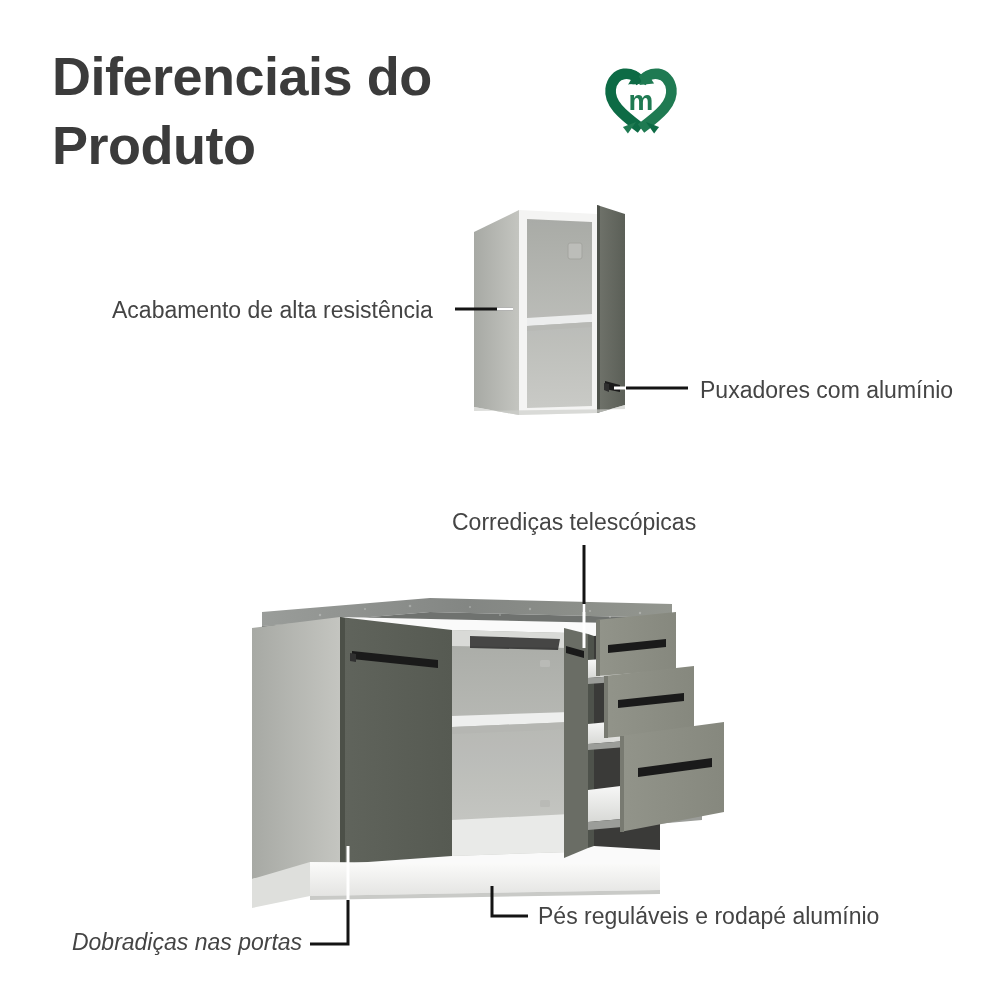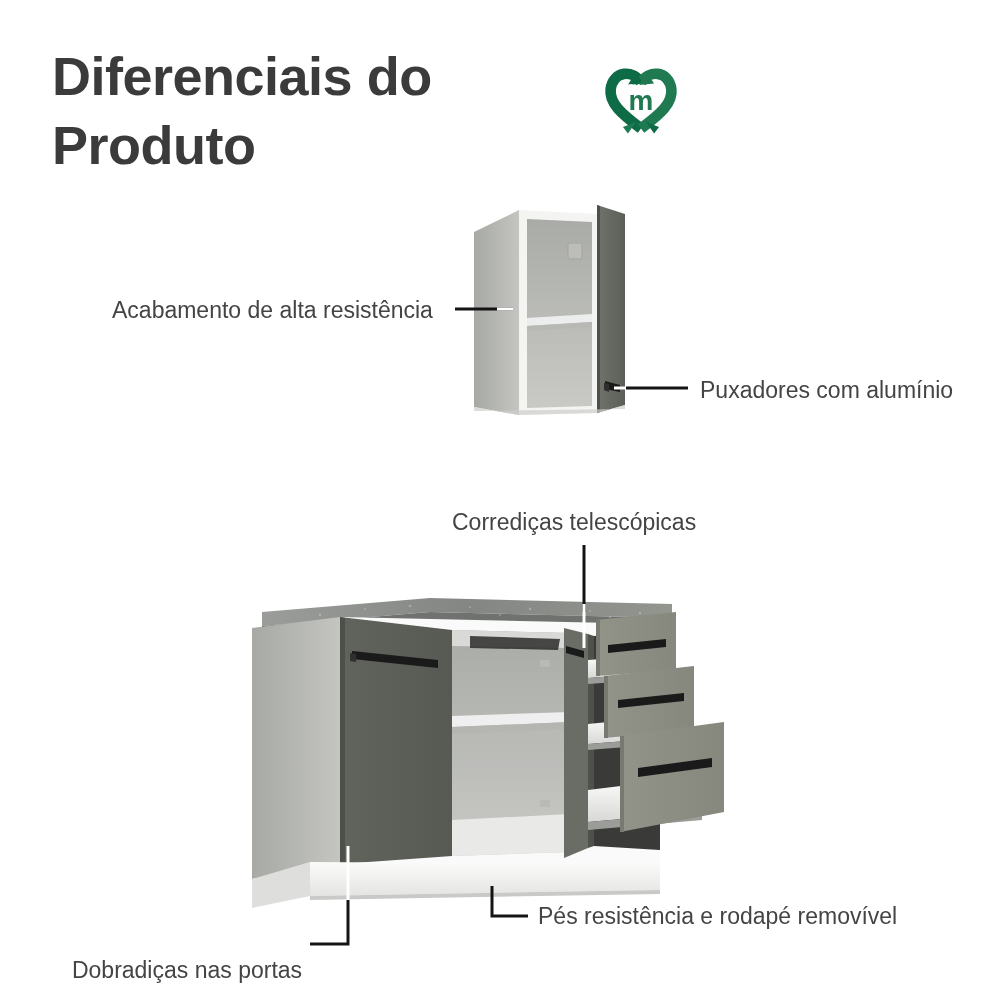--- a/index.html
+++ b/index.html
@@ -249,19 +249,19 @@
 
     <polyline points="492,886 492,916 528,916" fill="none" stroke="#141414" stroke-width="3"></polyline>
   </svg>
 
   <div class="callout" style="left:112px; top:296px;">Acabamento de alta resistência</div>
 
   <div class="callout" style="left:700px; top:376px;">Puxadores com alumínio</div>
 
   <div class="callout" style="left:452px; top:508px;">Corrediças telescópicas</div>
 
-  <div class="callout center" style="left:62px; top:956px; width:250px;">
+  <div class="callout center" style="left:62px; top:928px; width:250px;font-style:italic;">
     <div>Dobradiças nas portas</div>
   </div>
 
-  <div class="callout" style="left:538px; top:902px;">Pés resistência e rodapé removível</div>
+  <div class="callout" style="left:538px; top:902px;">Pés reguláveis e rodapé alumínio</div>
 
 </div>
 
 </body></html>

